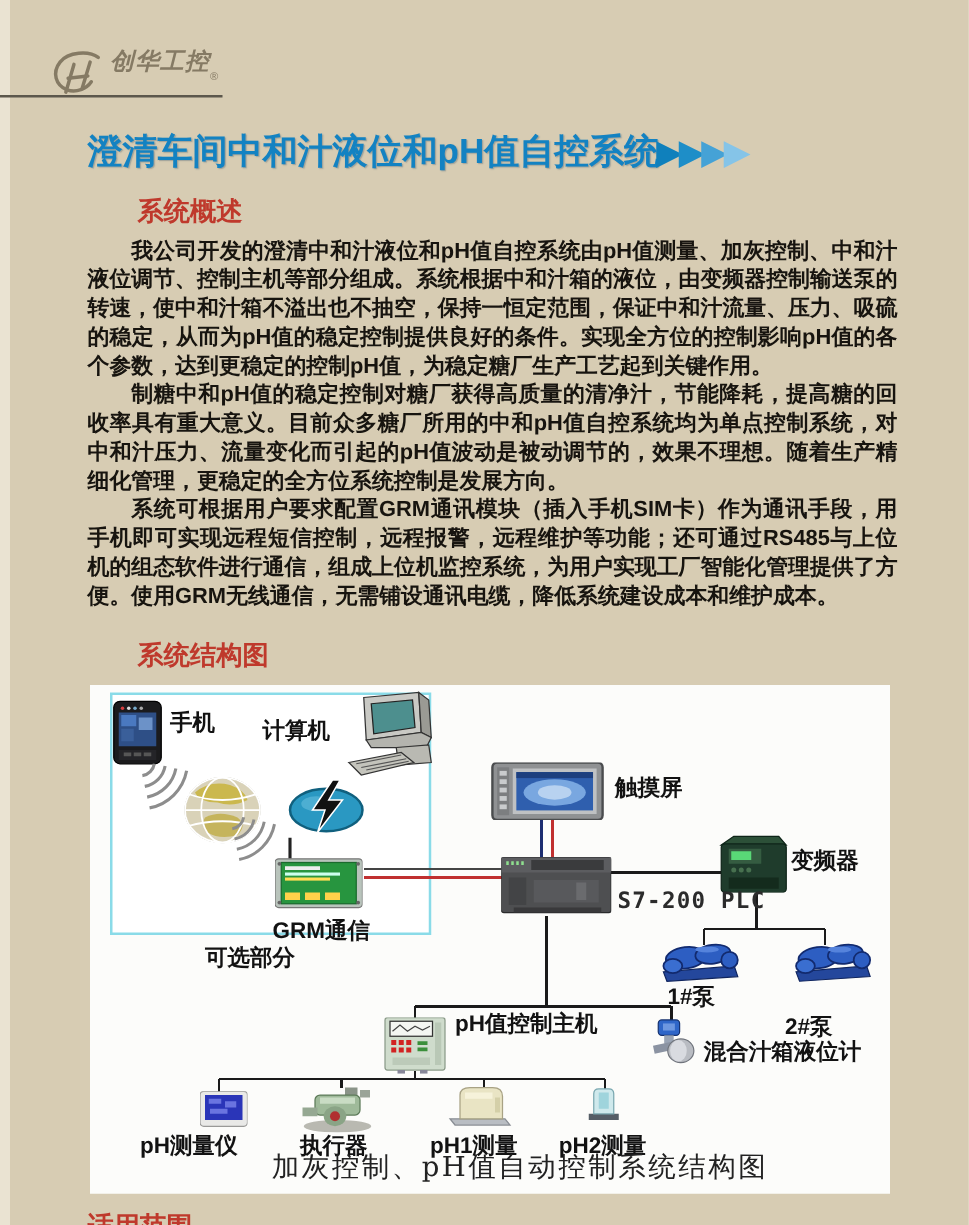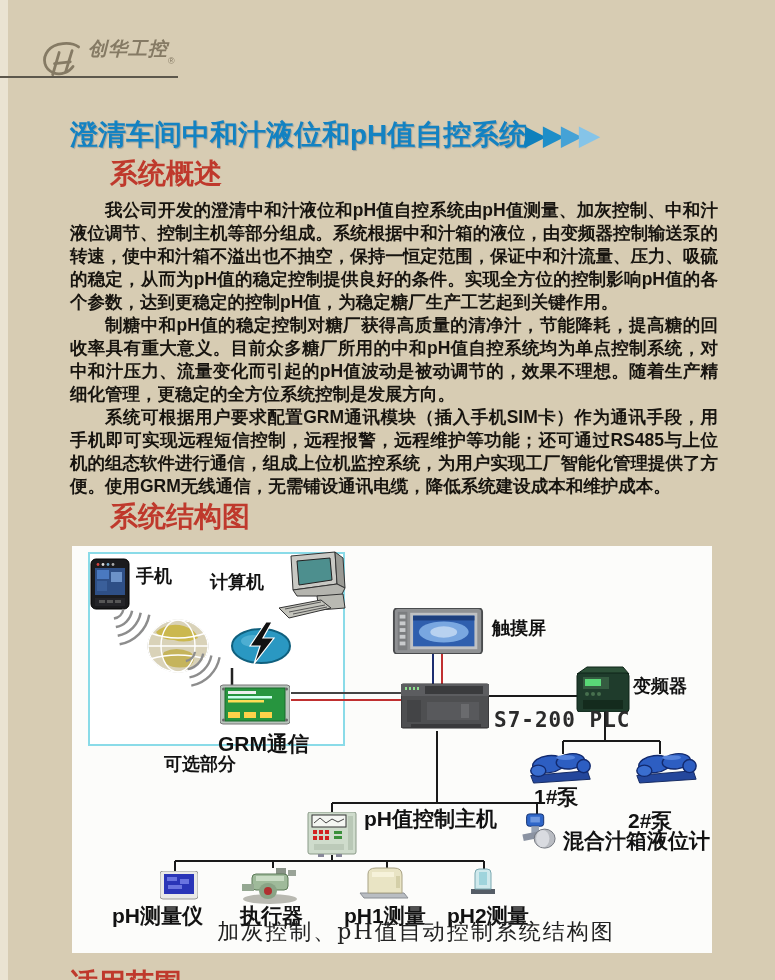--- a/index.html
+++ b/index.html
@@ -8,36 +8,36 @@
   .page { position:relative; width:775px; height:980px; background:#d7ccb3; overflow:hidden; }
   .left-strip { position:absolute; left:0; top:0; width:8px; height:980px; background:#eae3d2; }
 
   
   .logo { position:absolute; left:36px; top:36px; display:flex; align-items:flex-end; color:#857a64; }
   .logo-text { font-size:19px; font-weight:bold; font-style:italic; letter-spacing:1px; margin-left:2px; margin-bottom:20px; }
   .logo-reg { font-size:9px; margin-bottom:16px; }
   .header-rule { position:absolute; left:0; top:76px; width:178px; height:2px; background:#5c574c; }
 
   
-  .title { position:absolute; left:70px; top:116px; width:660px; font-size:28px; font-weight:bold; color:#1382c2; white-space:nowrap; text-shadow:1px 1px 1px rgba(50,80,105,0.35); }
+  .title { position:absolute; left:70px; top:102px; width:660px; font-size:28px; font-weight:bold; color:#1382c2; white-space:nowrap; text-shadow:1px 1px 1px rgba(50,80,105,0.35); }
   .arrows span { font-size:26px; margin-left:-2px; text-shadow:none; }
 
   
   .content { position:absolute; left:70px; top:155px; width:648px; color:#17140f; }
-  .sec-heading { color:#bf392c; font-size:28px; font-weight:bold; margin-bottom:6px; }
+  .sec-heading { color:#bf392c; font-size:21px; font-weight:bold; margin-bottom:6px; }
   .sec-heading.indent { margin-left:40px; }
   .content p { font-size:17.5px; line-height:23px; font-weight:bold; text-indent:2em; text-align:justify; }
-  .gap-before { }
+  .gap-before { margin-top:22px; }
 
   
   .diagram { position:relative; margin-top:10px; margin-left:2px; width:640px; height:407px; background:#fcfcfa; }
   .optional-box { position:absolute; left:16px; top:6px; width:257px; height:194px; background:#fff; border:2px solid #8adbe8; z-index:1; }
   .wires { position:absolute; left:0; top:0; z-index:2; }
   .d-icon { position:absolute; z-index:3; line-height:0; }
-  .d-label { position:absolute; z-index:3; font-size:21px; color:#121212; font-weight:bold; white-space:nowrap; }
+  .d-label { position:absolute; z-index:3; font-size:18px; color:#121212; font-weight:bold; white-space:nowrap; }
   .d-label.big { font-size:18px; }
   .d-label.mono { font-family:"DejaVu Sans Mono", monospace; font-weight:bold; color:#2b2b2b; letter-spacing:1px; }
   .caption { position:absolute; left:0; bottom:6px; width:100%; text-align:center; padding-left:48px; font-size:22px; letter-spacing:2px; color:#222; font-family:"DejaVu Serif", serif; z-index:3; }
 
   
   .scope-heading { margin-top:12px; }
 </style>
 </head>
 <body>
 

